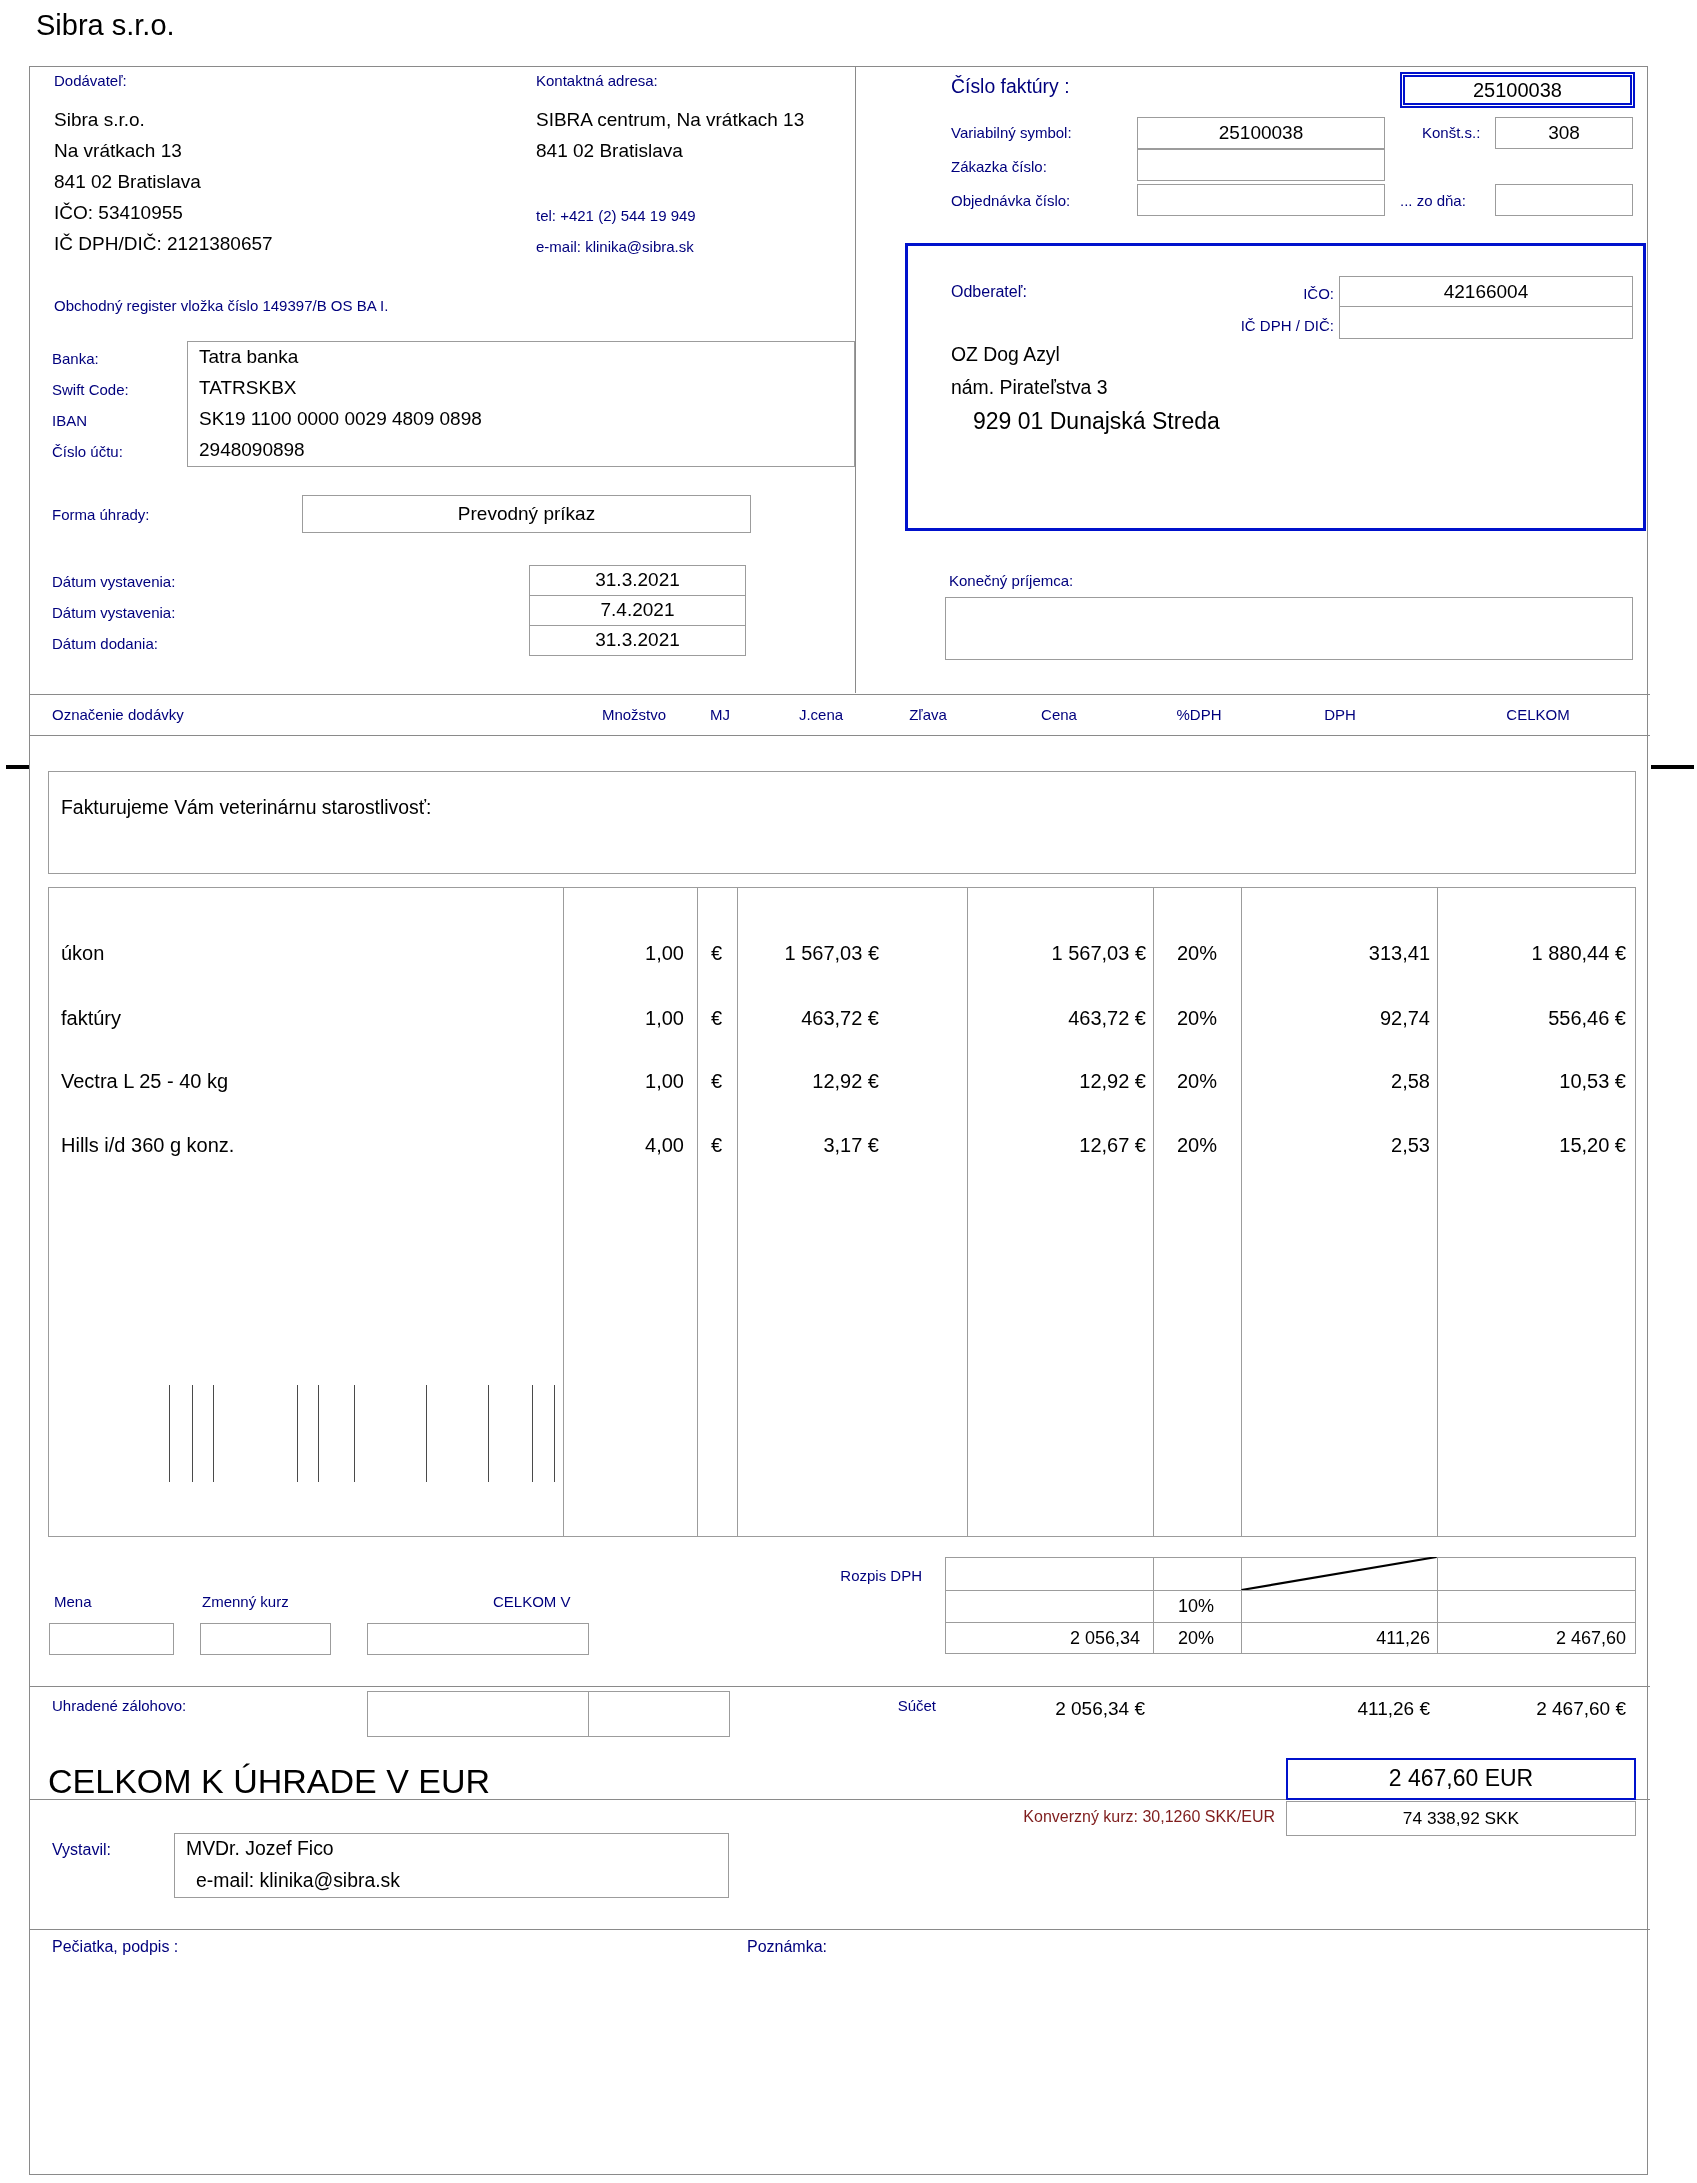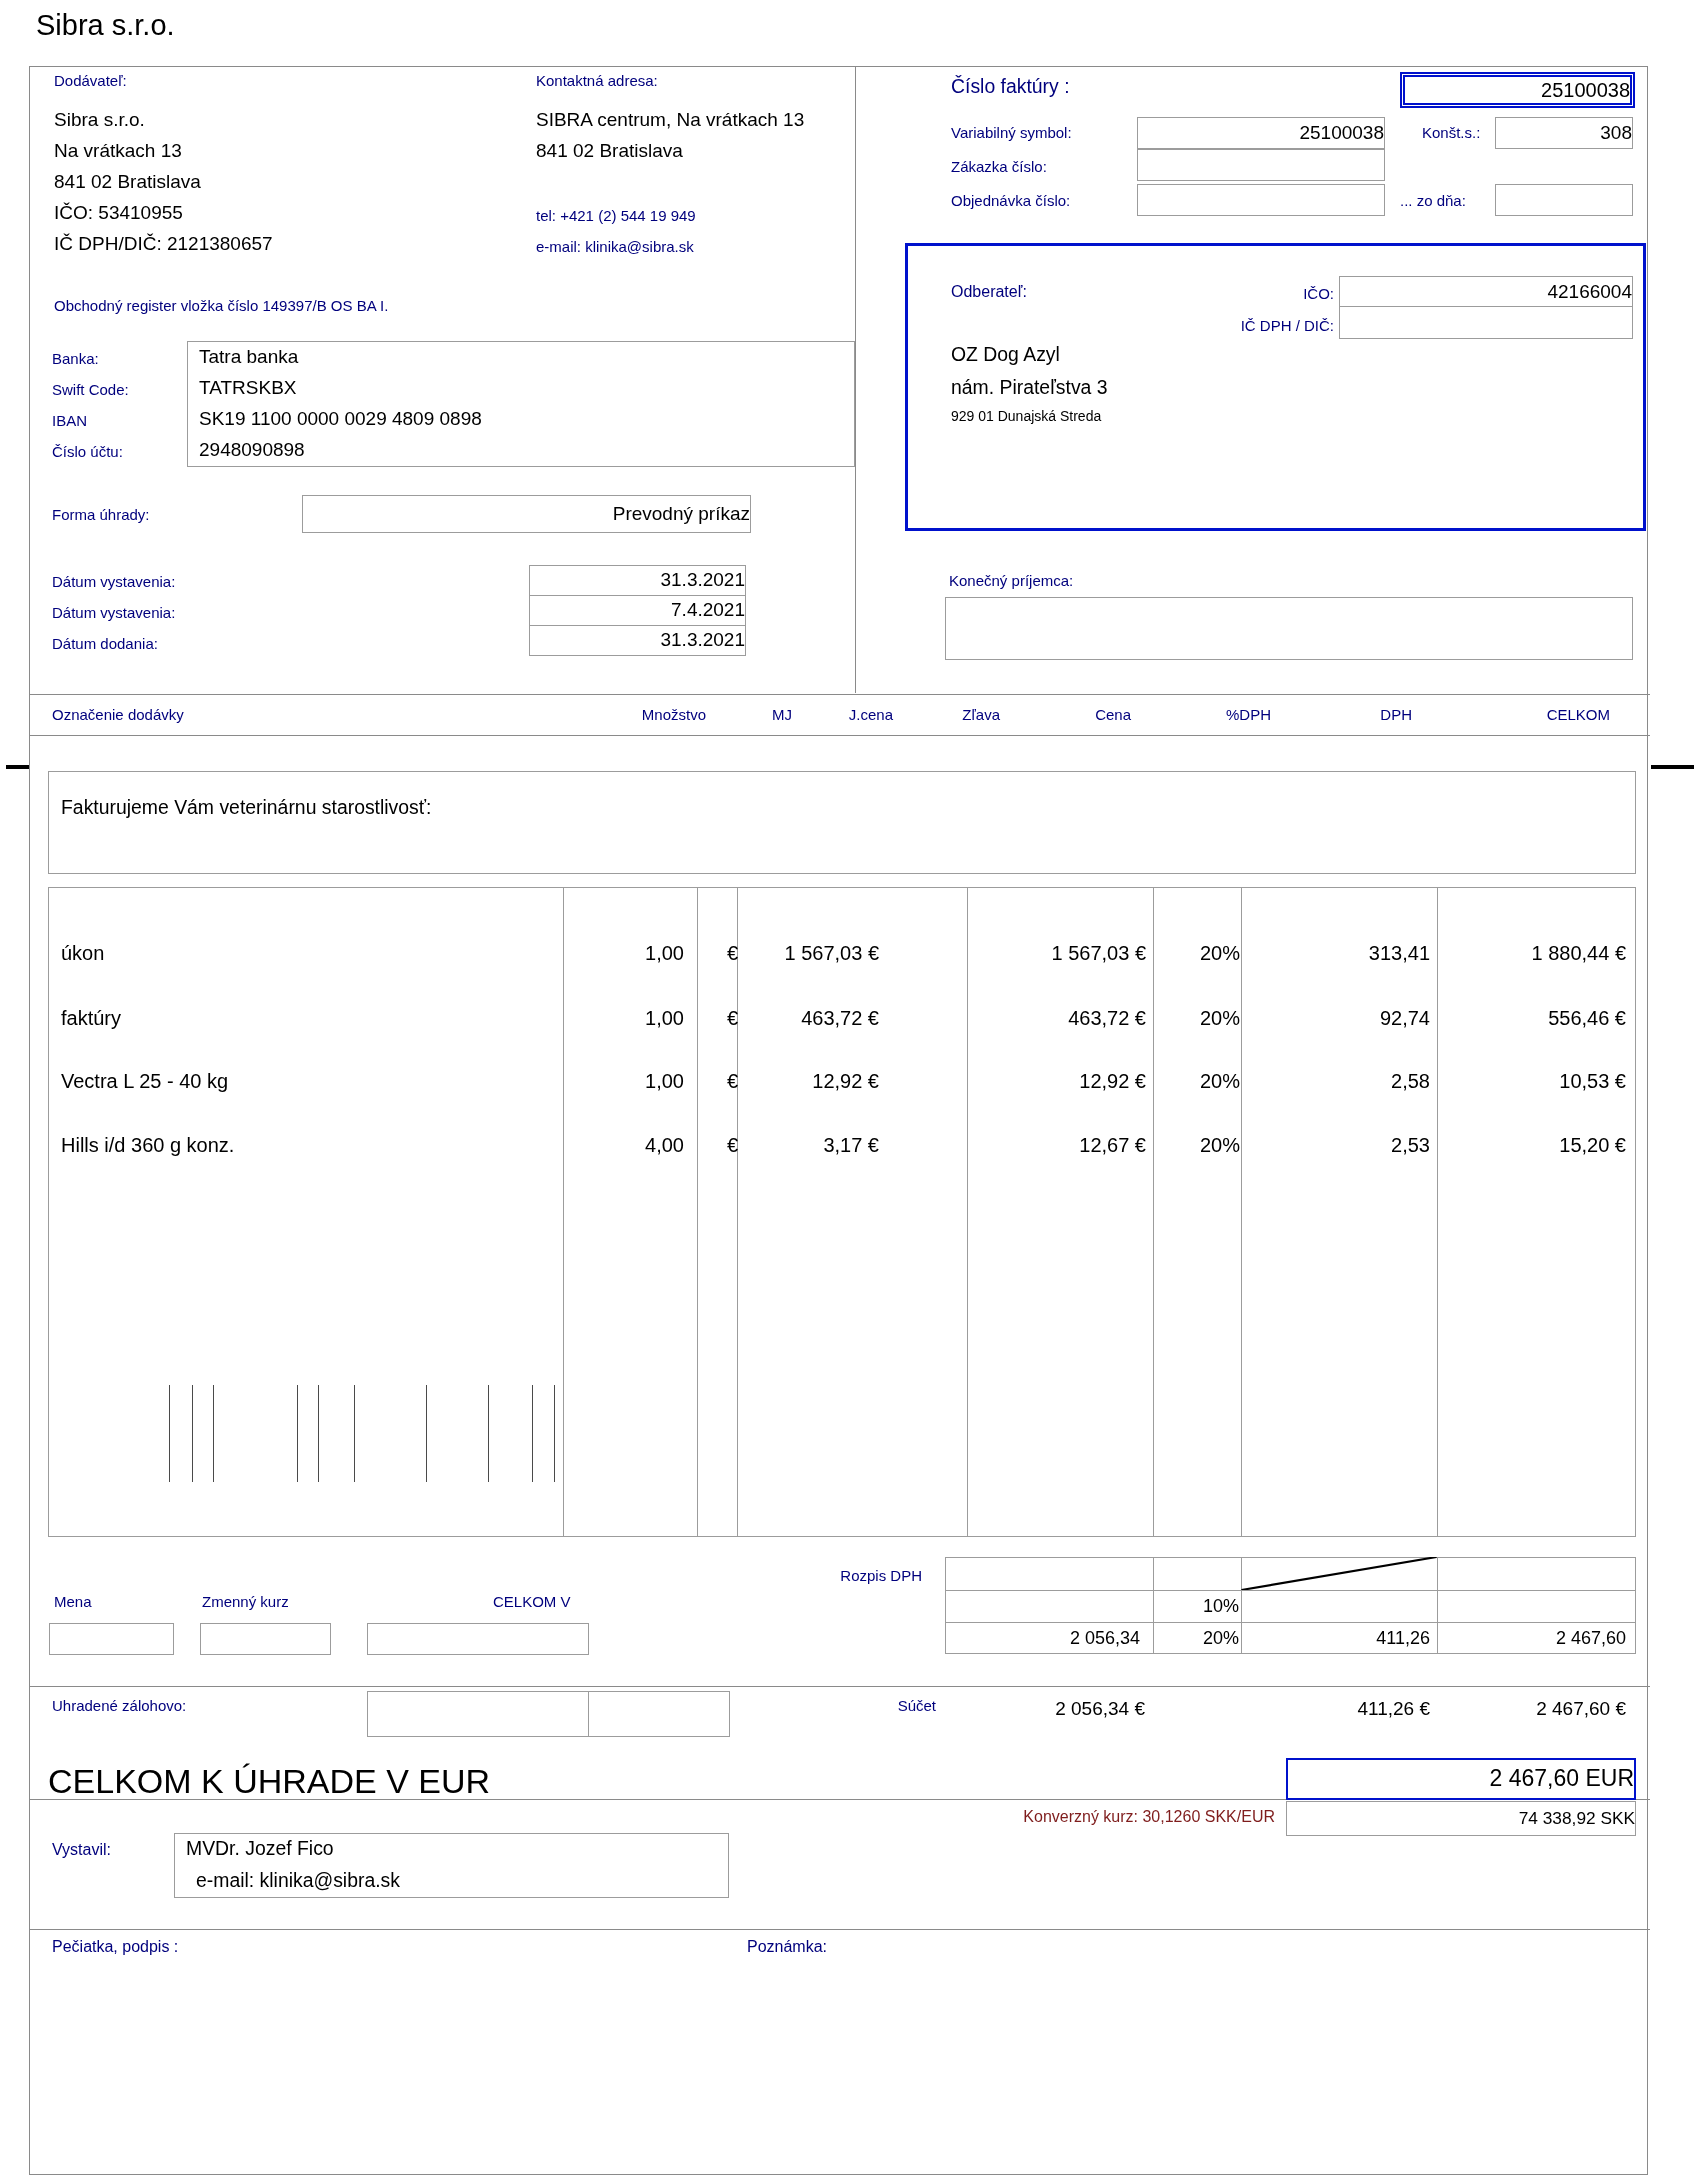--- a/index.html
+++ b/index.html
@@ -5,21 +5,21 @@
   html,body{margin:0;padding:0;background:#fff}
   #page{position:relative;width:1697px;height:2183px;background:#fff;
         font-family:"Liberation Sans",sans-serif;color:#000;overflow:hidden}
   .a{position:absolute;white-space:nowrap}
   .lbl{color:#00007d;font-size:15px}
   .l2{color:#00007d;font-size:16px}
   .b{font-weight:400}
   .v{font-size:19px}
   .it{font-size:20px}
   .ra{text-align:right}
-  .ctr{text-align:right}
+  .ctr{text-align:center}
   .box{position:absolute;border:1.4px solid #9c9c9c;box-sizing:border-box;background:#fff}
   .hl{position:absolute;height:1.4px;background:#8a8a8a}
   .vl{position:absolute;width:1.4px;background:#8a8a8a}
   .tick{position:absolute;width:1.4px;height:97px;top:1385px;background:#4a4a4a}
   .fold{position:absolute;height:4.3px;background:#000}
 </style>
 </head>
 <body>
 
 <div id="page">
@@ -87,21 +87,21 @@
   <div class="box v ctr" style="left:1495px;top:184px;width:138px;height:32px;line-height:29px"></div>
 
   <div class="a" style="left:905px;top:243px;width:741px;height:288px;border:3.6px solid #0011cc;box-sizing:border-box"></div>
   <div class="a" style="left:951px;top:283px;font-size:16px;color:#00007d">Odberateľ:</div>
   <div class="a lbl ra" style="left:1190px;top:285px;width:144px">IČO:</div>
   <div class="box v b ctr" style="left:1339px;top:276px;width:294px;height:32px;line-height:29px">42166004</div>
   <div class="a lbl ra" style="left:1154px;top:317px;width:180px">IČ DPH / DIČ:</div>
   <div class="box v ctr" style="left:1339px;top:306px;width:294px;height:33px;line-height:30px"></div>
   <div class="a b" style="left:951px;top:343px;font-size:19.4px">OZ Dog Azyl</div>
   <div class="a b" style="left:951px;top:376px;font-size:19.4px">nám. Pirateľstva 3</div>
-  <div class="a b" style="left:951px;top:408px;font-size:14px">929 01 Dunajská Streda</div>
+  <div class="a b" style="left:973px;top:408px;font-size:23px">929 01 Dunajská Streda</div>
 
   <div class="a lbl" style="left:949px;top:572px">Konečný príjemca:</div>
   <div class="box v" style="left:945px;top:597px;width:688px;height:63px"></div>
 
   <div class="a lbl" style="left:52px;top:706px">Označenie dodávky</div>
   <div class="a lbl ctr" style="left:562px;top:706px;width:144px">Množstvo</div>
   <div class="a lbl ctr" style="left:648px;top:706px;width:144px">MJ</div>
   <div class="a lbl ctr" style="left:749px;top:706px;width:144px">J.cena</div>
   <div class="a lbl ctr" style="left:856px;top:706px;width:144px">Zľava</div>
   <div class="a lbl ctr" style="left:987px;top:706px;width:144px">Cena</div>

